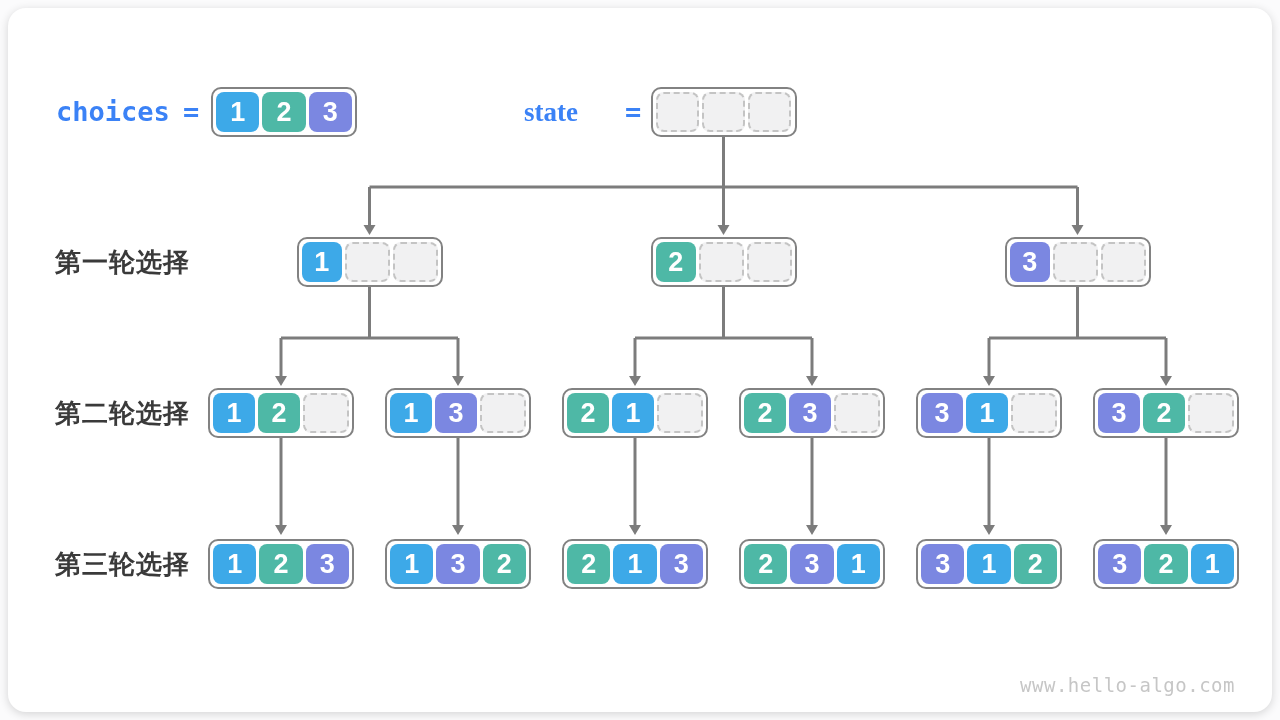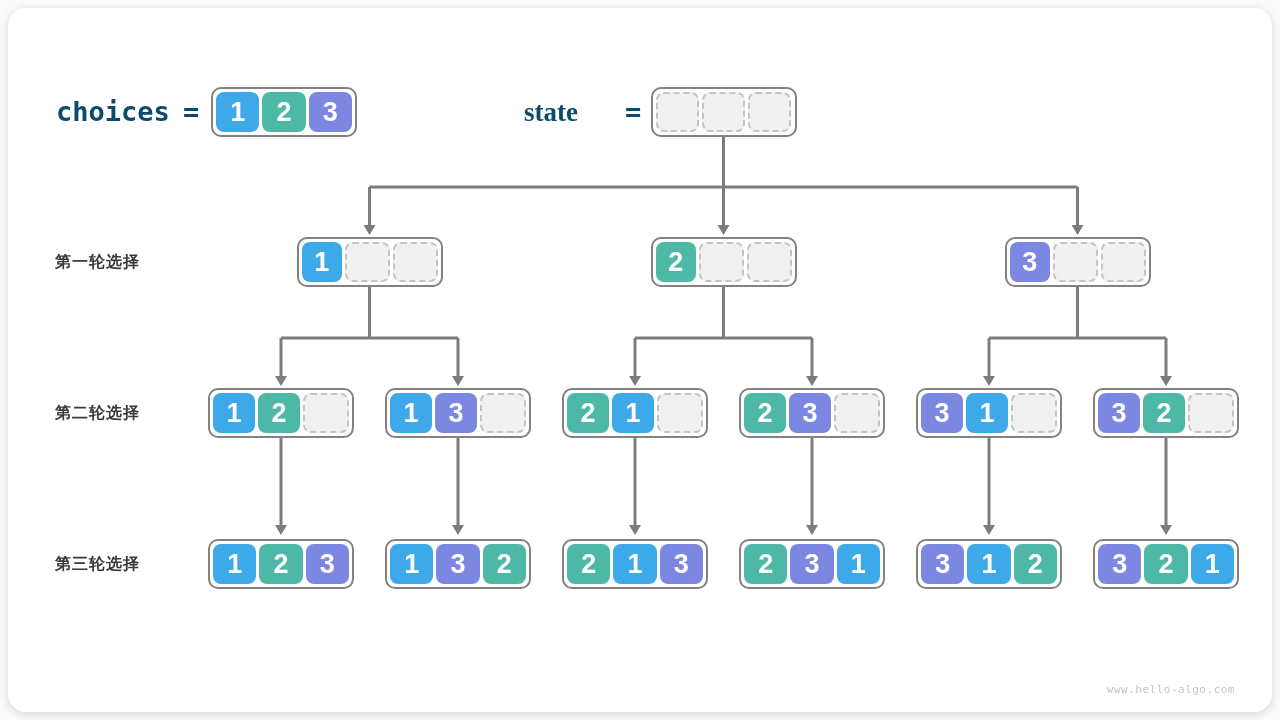--- a/index.html
+++ b/index.html
@@ -8,25 +8,25 @@
     font-family:"Liberation Sans","DejaVu Sans",sans-serif;
   }
   .card{
     position:absolute;left:8px;top:8px;width:1264px;height:704px;
     background:#ffffff;border-radius:18px;
     box-shadow:0 2px 10px rgba(0,0,0,0.16);
   }
   .code-label{
     position:absolute;height:50px;line-height:50px;
     font-family:"DejaVu Sans Mono","Liberation Mono",monospace;
-    font-weight:700;font-size:27px;color:#0c4a6e;white-space:pre;
+    font-weight:700;font-size:27px;color:#3b82f6;white-space:pre;
   }
   .row-label{
     position:absolute;left:55px;height:50px;line-height:50px;
-    font-size:16px;font-weight:600;color:#3a3a3a;letter-spacing:1px;
+    font-size:26px;font-weight:600;color:#3a3a3a;letter-spacing:1px;
   }
   .node{
     position:absolute;width:146px;height:50px;box-sizing:border-box;
     background:#ffffff;border:2px solid #828282;border-radius:10px;
     display:flex;gap:3px;padding:3px;
   }
   .cell{
     flex:1 1 0;height:40px;border-radius:8px;box-sizing:border-box;
     display:flex;align-items:center;justify-content:center;
   }
@@ -34,21 +34,21 @@
     color:#ffffff;font-weight:700;font-size:27px;
     font-family:"Liberation Sans","DejaVu Sans",sans-serif;
   }
   .cell.empty{
     background:#f1f1f2;border:2px dashed #c4c4c4;
   }
   #connectors{position:absolute;left:0;top:0;pointer-events:none;}
   .watermark{
     position:absolute;right:45px;bottom:24px;
     font-family:"DejaVu Sans Mono","Liberation Mono",monospace;
-    font-size:11px;color:#c6c6c6;letter-spacing:0.5px;
+    font-size:19px;color:#c6c6c6;letter-spacing:0.5px;
   }
 </style>
 </head>
 <body>
 
 <div class="canvas">
   <div class="card"></div>
 
   <span class="code-label" style="left:56px;top:87px;">choices</span>
   <span class="code-label" style="left:183px;top:87px;">=</span>

